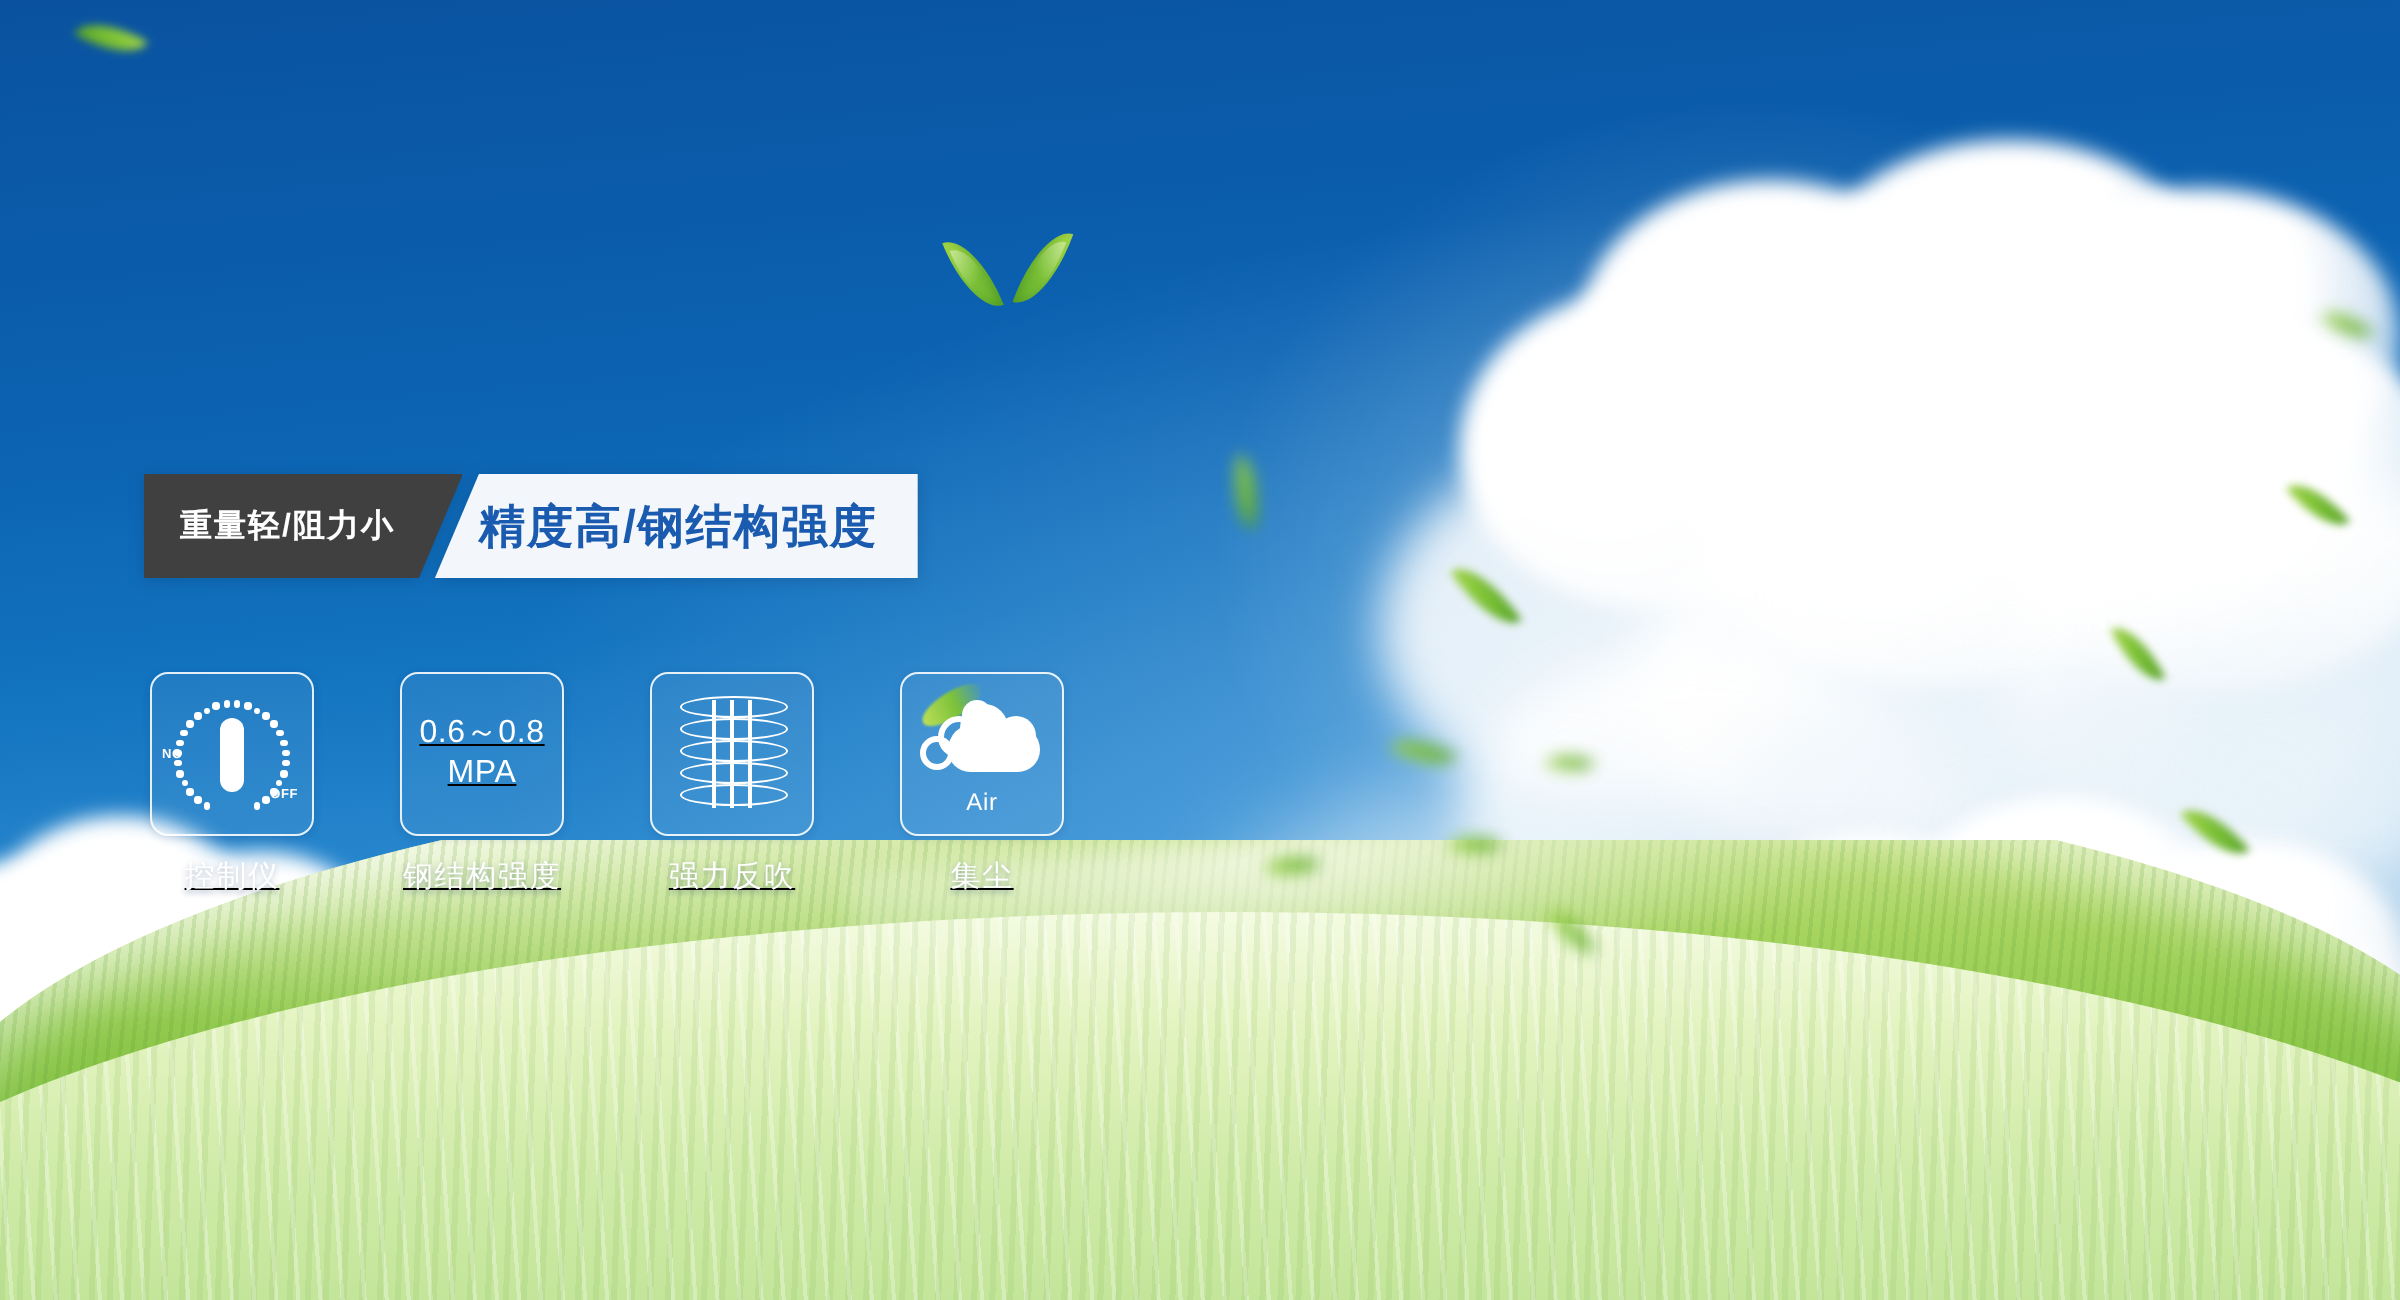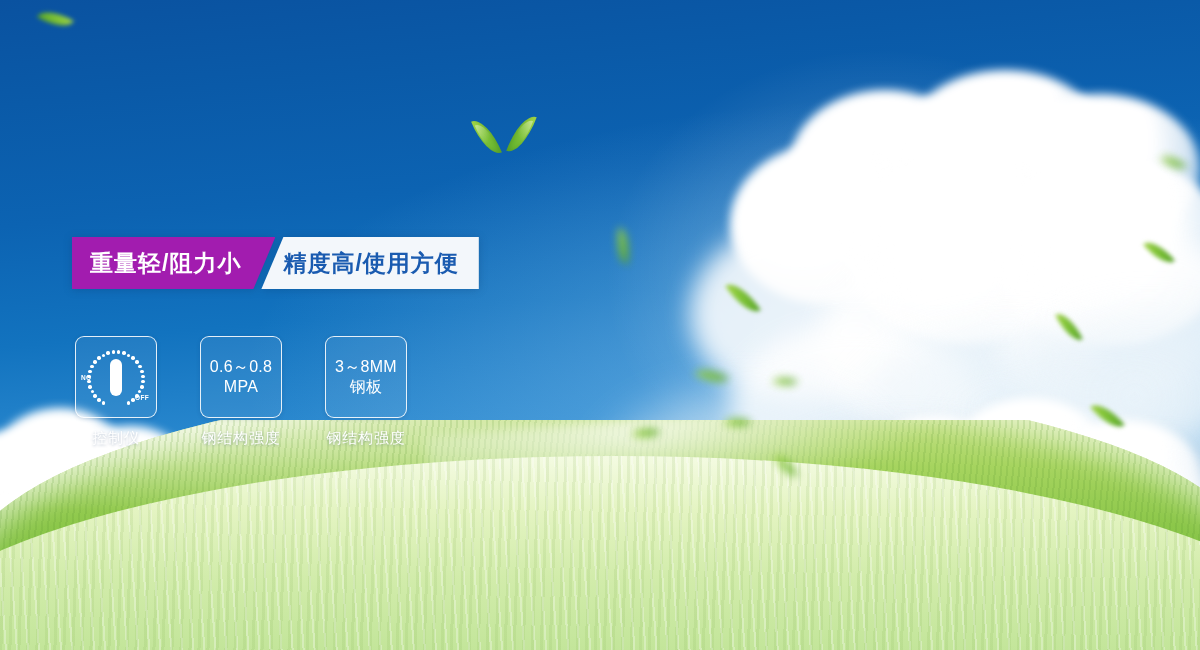--- a/index.html
+++ b/index.html
@@ -133,23 +133,23 @@
   }
 
   .sublabels{
     position:absolute; left:72px; top:237px;
     height:52px;
     display:flex;
     align-items:stretch;
     filter:drop-shadow(0 1px 4px rgba(0,35,80,.22));
   }
   .sub-dark{
-    background:#a21caf;
+    background:#404040;
     color:#ffffff;
-    font-size:23px;
+    font-size:16px;
     font-weight:700;
     letter-spacing:1px;
     display:flex; align-items:center;
     padding:0 26px 0 18px;
     clip-path:polygon(0 0, 100% 0, calc(100% - 22px) 100%, 0 100%);
     padding-right:34px;
   }
   .sub-light{
     background:#f3f7fb;
     color:#1a5bb0;
@@ -163,21 +163,21 @@
   }
 
   
   .features{
     position:absolute; left:76px; top:336px;
     display:flex;
     gap:45px;
   }
   .feature{
     width:80px;
-    display:flex; flex-direction:column; align-items:center;
+    display:flex; flex-direction:column; align-items:center;text-decoration:underline;
   }
   .fbox{
     width:80px; height:80px;
     border:1.6px solid rgba(255,255,255,.88);
     border-radius:9px;
     background:rgba(255,255,255,.07);
     display:flex; align-items:center; justify-content:center;
     position:relative;
     overflow:hidden;
     box-shadow:0 1px 4px rgba(0,40,90,.15);
@@ -340,21 +340,21 @@
   <div class="leaf blur2" style="left:780px;top:452px;width:12px;height:28px;transform:rotate(-28deg);"></div>
   <div class="leaf blur2" style="left:640px;top:420px;width:12px;height:26px;transform:rotate(-76deg);"></div>
   <div class="leaf blur" style="left:1152px;top:236px;width:14px;height:33px;transform:rotate(-40deg);"></div>
   <div class="leaf blur" style="left:1062px;top:310px;width:14px;height:34px;transform:rotate(-26deg);"></div>
   <div class="leaf blur" style="left:1100px;top:398px;width:15px;height:36px;transform:rotate(-40deg);"></div>
   <div class="leaf blur2" style="left:1168px;top:150px;width:11px;height:25px;transform:rotate(-50deg);"></div>
 
 
   <div class="sublabels">
     <div class="sub-dark">重量轻/阻力小</div>
-    <div class="sub-light">精度高/使用方便</div>
+    <div class="sub-light">精度高/钢结构强度</div>
   </div>
 
   <div class="features">
 
     <div class="feature">
       <div class="fbox">
         <div class="gauge">
           <div class="needle"></div>
           <span class="tag no">NO</span>
           <span class="tag off">OFF</span>
@@ -394,26 +394,47 @@
     <div class="feature">
       <div class="fbox">
         <div class="fbox-text">
           <span>0.6～0.8</span>
           <span class="l2">MPA</span>
         </div>
       </div>
       <div class="flabel">钢结构强度</div>
     </div>
 
-
     <div class="feature">
       <div class="fbox">
-        <div class="fbox-text">
-          <span>3～8MM</span>
-          <span class="l2">钢板</span>
+        <div class="coil">
+          <div class="ring" style="top:0px;"></div>
+          <div class="ring" style="top:11px;"></div>
+          <div class="ring" style="top:22px;"></div>
+          <div class="ring" style="top:33px;"></div>
+          <div class="ring" style="top:44px;"></div>
+          <div class="bar" style="left:16px;"></div>
+          <div class="bar" style="left:25px;"></div>
+          <div class="bar" style="left:34px;"></div>
         </div>
       </div>
-      <div class="flabel">钢结构强度</div>
+      <div class="flabel">强力反吹</div>
     </div>
 
 
+    <div class="feature">
+      <div class="fbox">
+        <div class="airicon">
+          <div class="streak"></div>
+          <div class="cbump cb1"></div>
+          <div class="cbump cb2"></div>
+          <div class="cbody"></div>
+          <div class="ring-s rs2"></div>
+          <div class="ring-s rs1"></div>
+          <div class="ring-s rs3"></div>
+          <div class="airtxt">Air</div>
+        </div>
+      </div>
+      <div class="flabel">集尘</div>
+    </div>
+
   </div>
 </div>
 
 </body></html>

